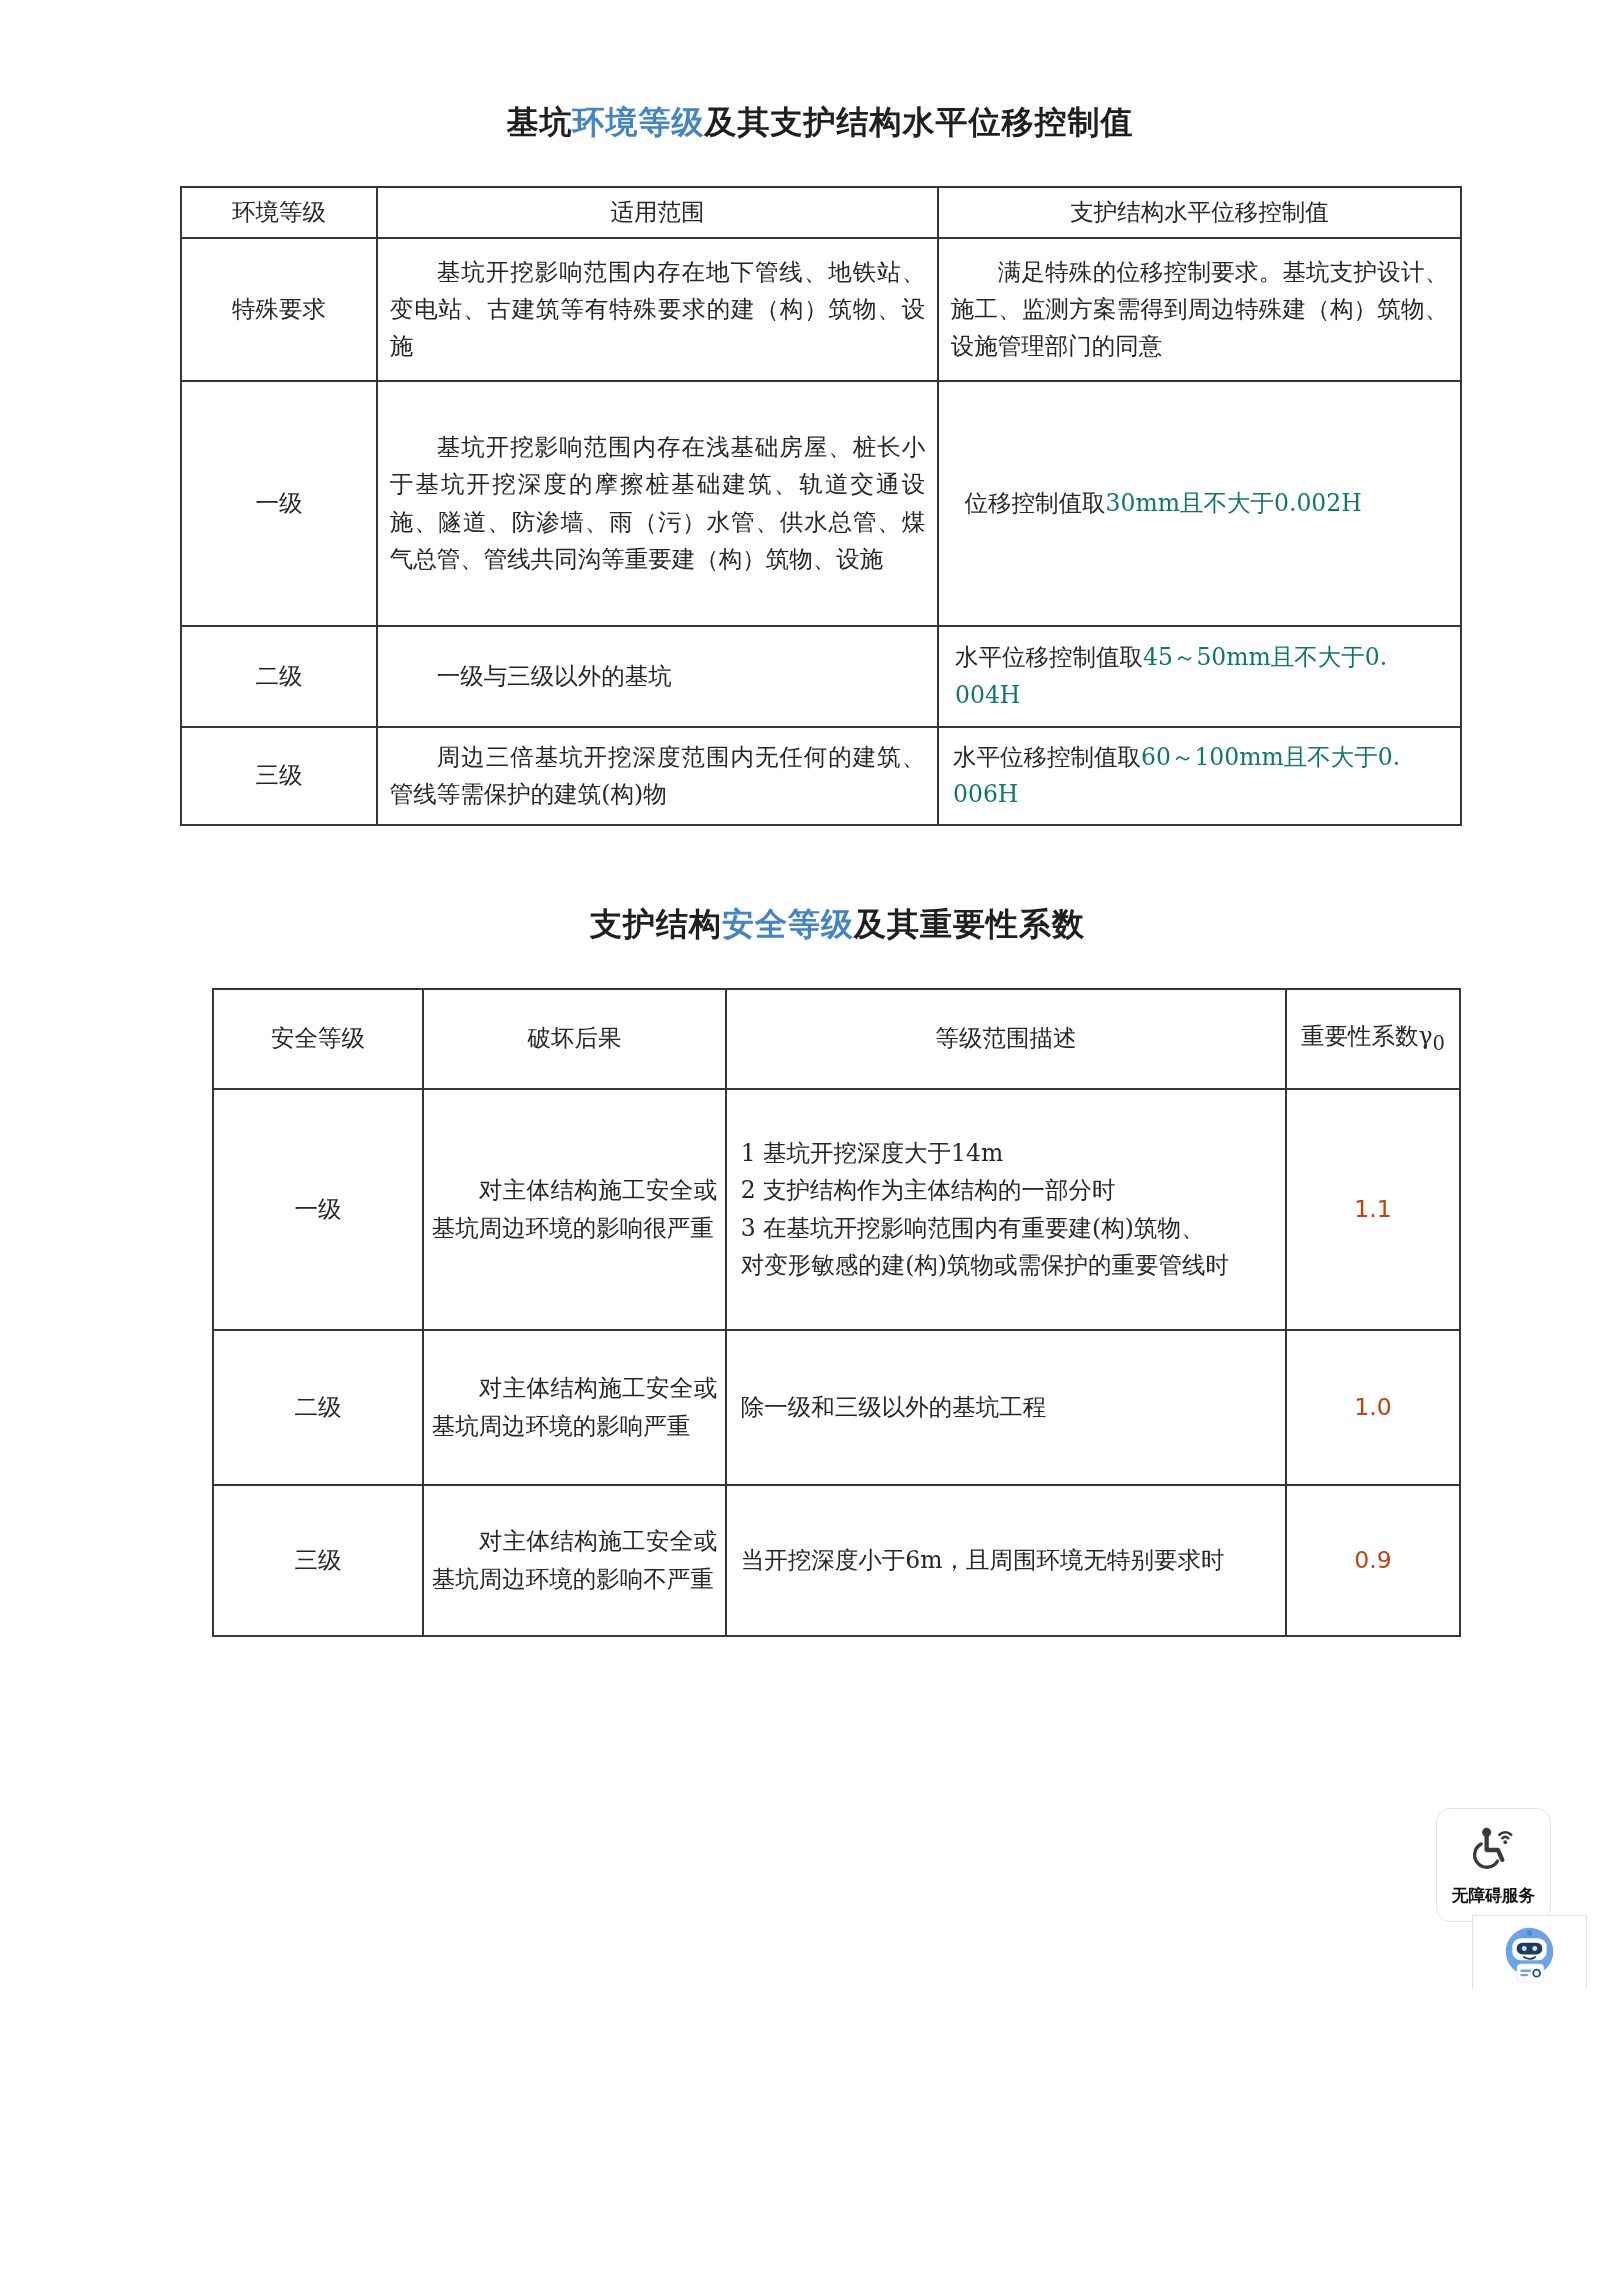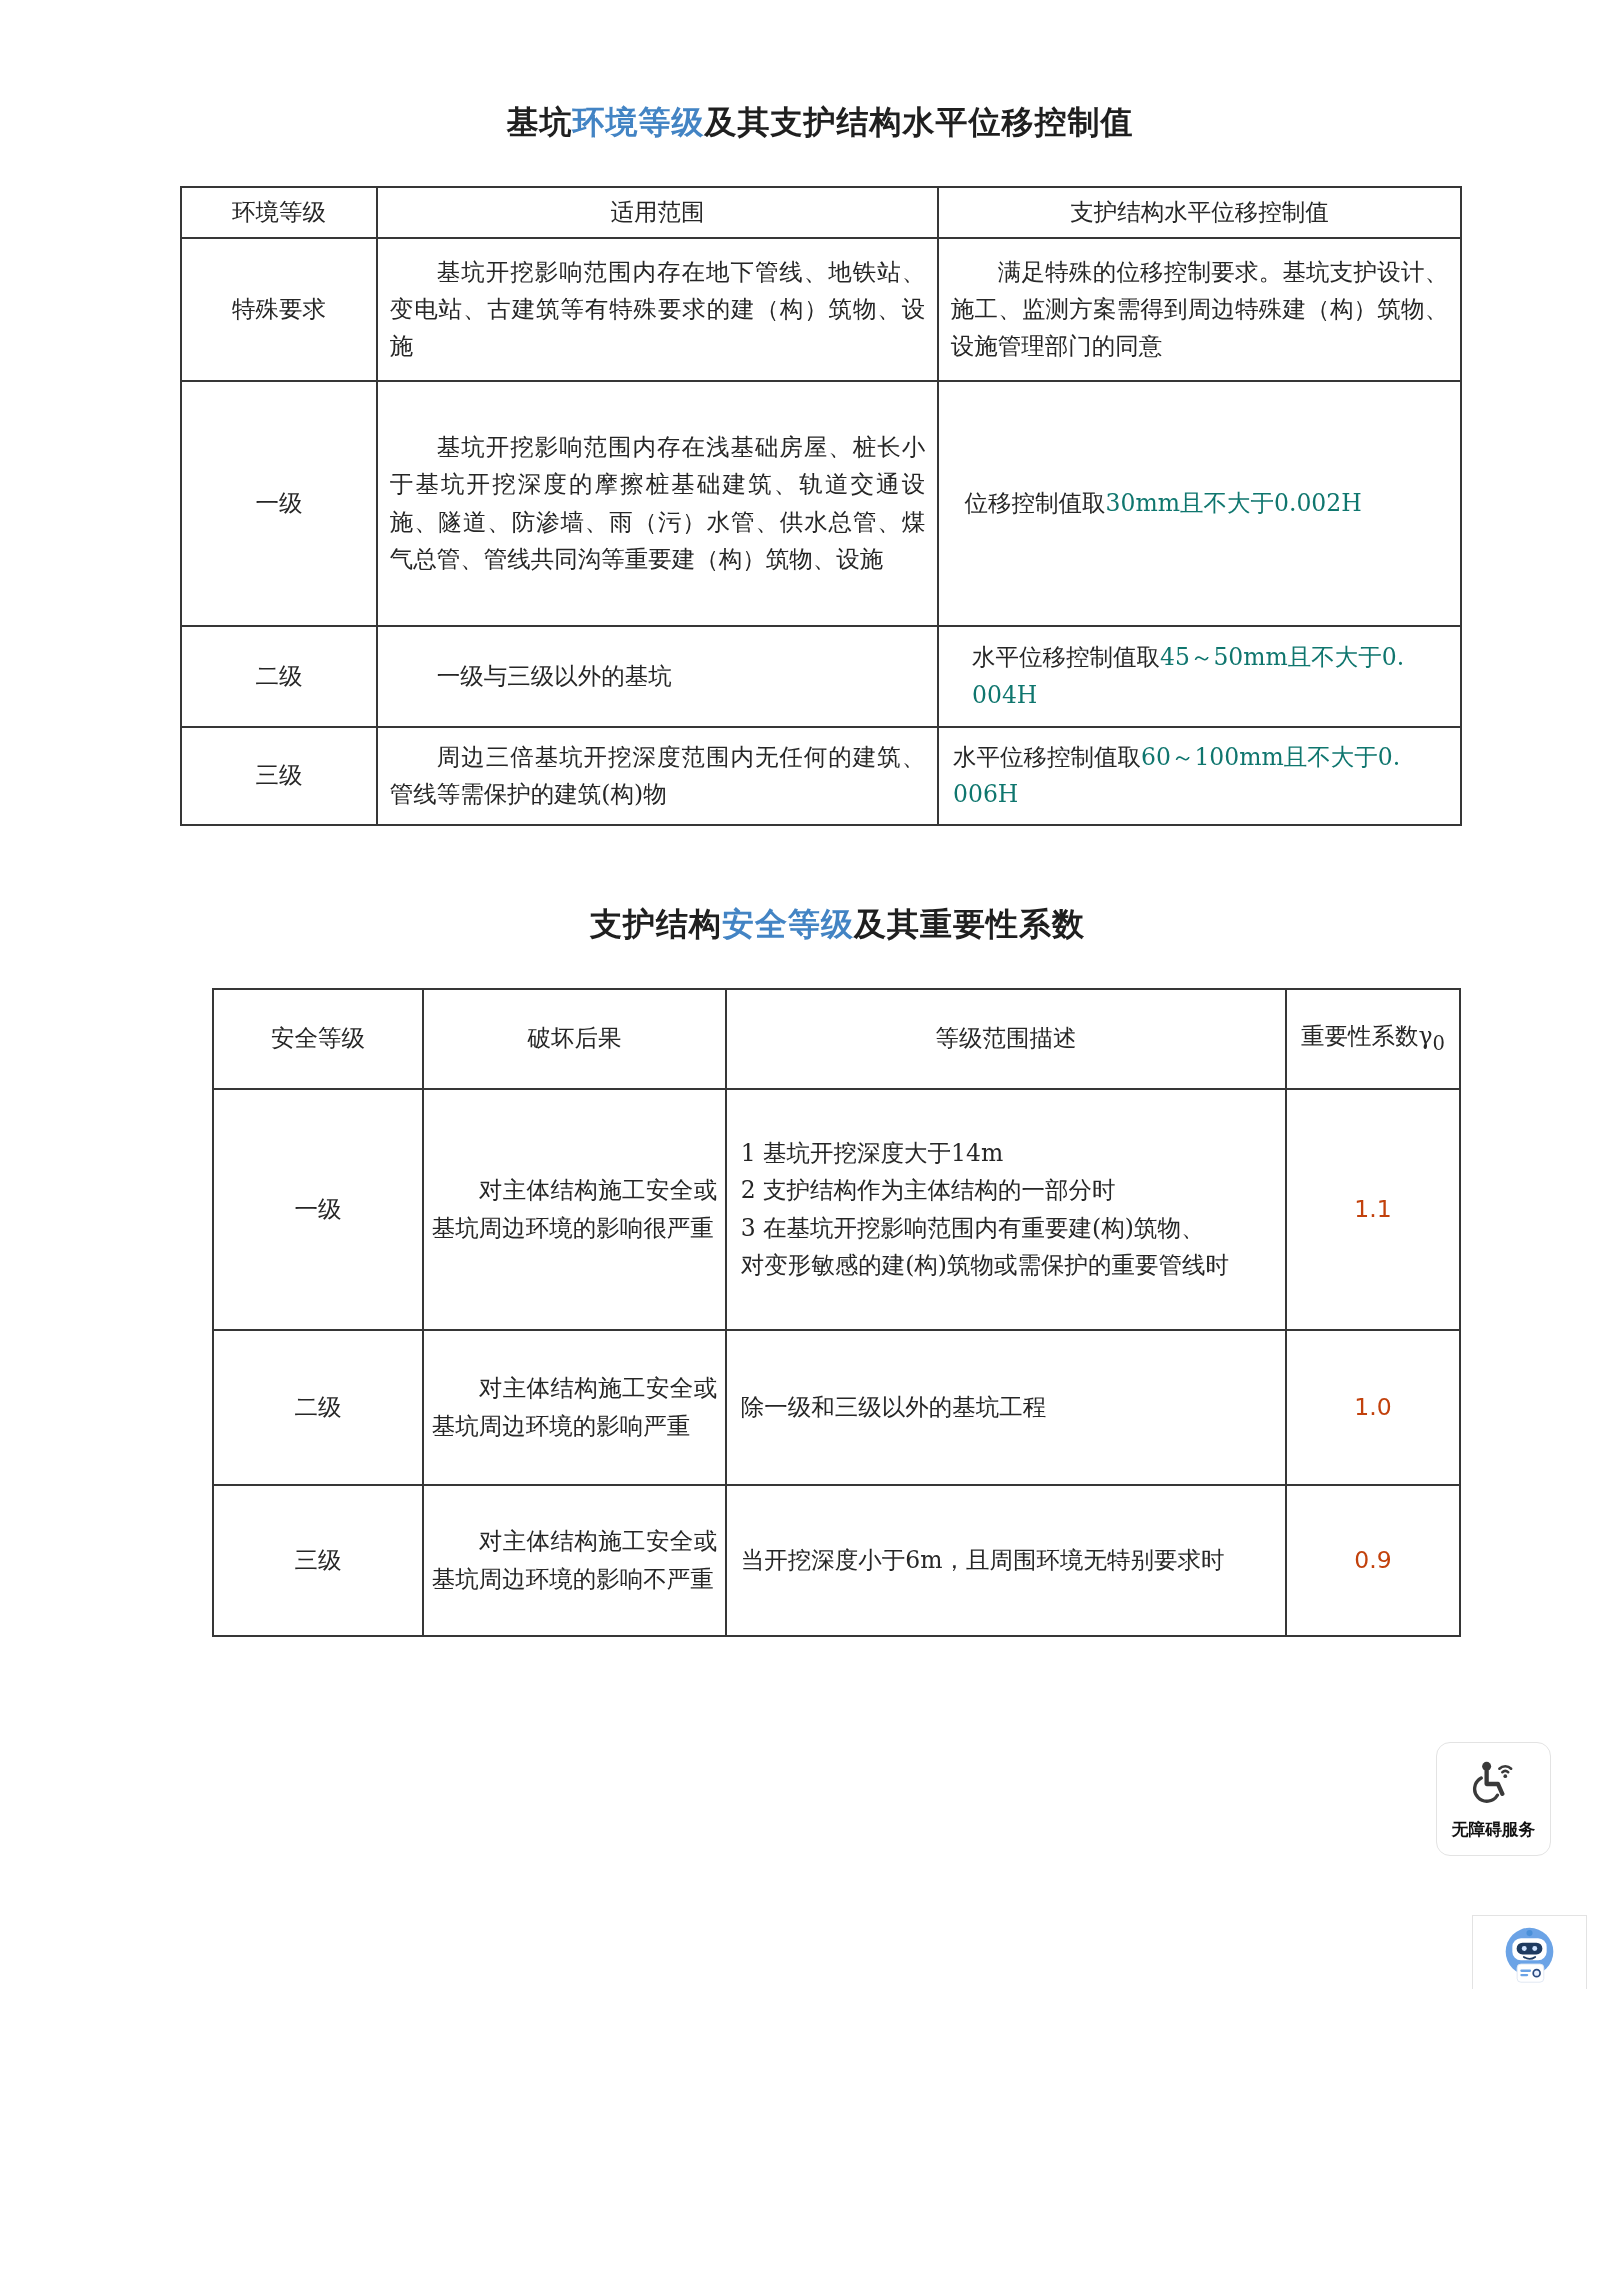--- a/index.html
+++ b/index.html
@@ -74,21 +74,21 @@
     width:115px;height:114px;
     background:#ffffff;
     border:1px solid #e3e3e3;
     box-sizing:border-box;
     display:flex;flex-direction:column;
     align-items:center;justify-content:center;
     gap:5.9px;
     cursor:pointer;
     font-family:"DejaVu Sans","Liberation Sans",sans-serif;
   }
-  #card-accessibility{top:1742px;border-radius:14px;}
+  #card-accessibility{top:1808px;border-radius:14px;}
   #card-robot{top:1915px;margin-left:36px;}
   .float-card .label{
     font-size:16.7px;
     font-weight:700;
     color:#111;
     white-space:nowrap;
   }
   #arrow-btn{
     position:absolute;
     left:1467px;top:2076px;
@@ -130,21 +130,21 @@
     <tr style="height:245px">
       <td class="cell-center">一级</td>
       <td class="cell-indent">基坑开挖影响范围内存在浅基础房屋、桩长小于基坑开挖深度的摩擦桩基础建筑、轨道交通设施、隧道、防渗墙、雨（污）水管、供水总管、煤气总管、管线共同沟等重要建（构）筑物、设施</td>
       <td class="cell-left">
         <span>位移控制值取</span><span class="red">30mm且不大于0.002H</span>
       </td>
     </tr>
     <tr style="height:101px">
       <td class="cell-center">二级</td>
       <td class="cell-indent">一级与三级以外的基坑</td>
-      <td class="cell-left" style="padding-left:33px">
+      <td class="cell-left" style="padding-left:16px">
         <span>水平位移控制值取</span><span class="red">45～50mm且不大于0. 004H</span>
       </td>
     </tr>
     <tr style="height:98px">
       <td class="cell-center">三级</td>
       <td class="cell-indent">周边三倍基坑开挖深度范围内无任何的建筑、管线等需保护的建筑(构)物</td>
       <td class="cell-left" style="padding-left:14px">
         <span>水平位移控制值取</span><span class="red">60～100mm且不大于0. 006H</span>
       </td>
     </tr>

